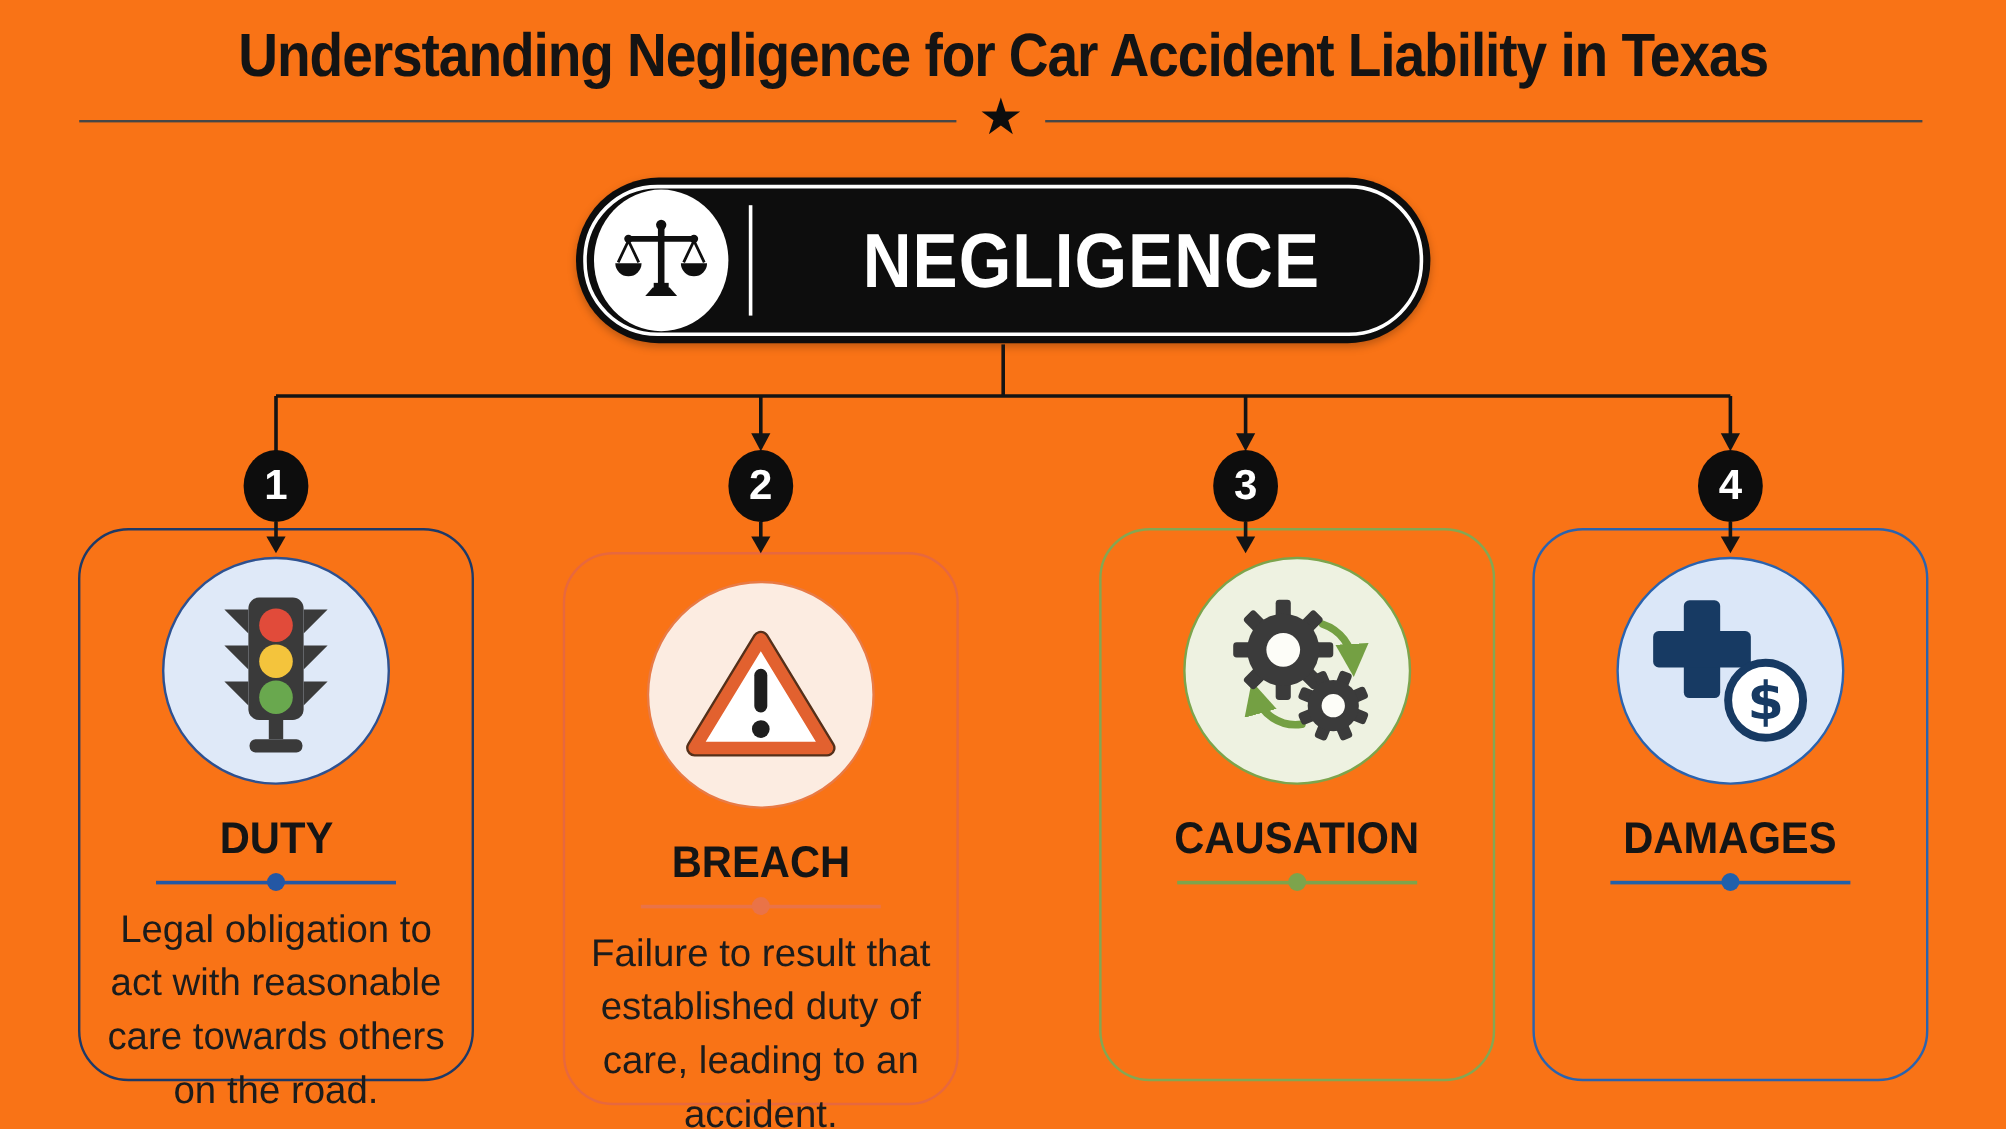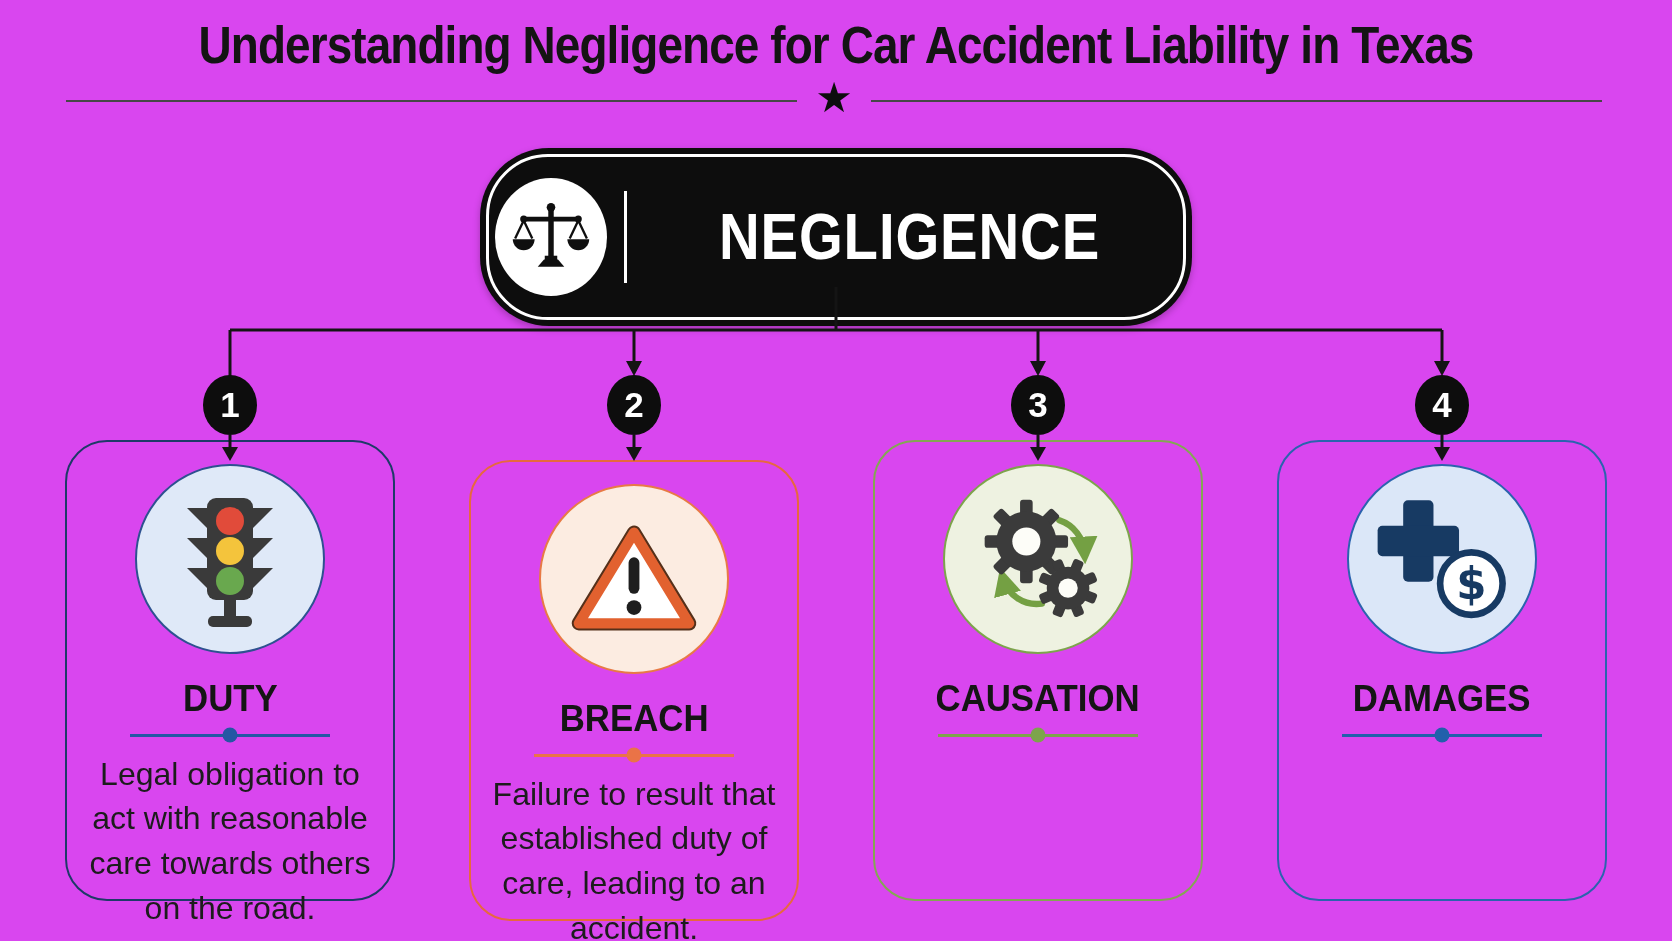--- a/index.html
+++ b/index.html
@@ -15,21 +15,21 @@
     color:#141414;transform:scaleX(.9);margin:0;white-space:nowrap;
   }
   
   .divider{position:absolute;top:88px;left:66px;right:70px;height:26px;
     display:flex;align-items:center;gap:18px;}
   .divider .rule{flex:1;height:2.5px;background:#474747;}
   .divider .star{font-size:42px;line-height:1;color:#0d0d0d;margin-top:-6px;}
   
   .pill{
     position:absolute;top:148px;left:50%;transform:translateX(-50%);
-    width:712px;height:178px;border-radius:69px;background:#0d0d0d;
+    width:712px;height:138px;border-radius:69px;background:#0d0d0d;
     display:flex;align-items:center;box-shadow:0 3px 7px rgba(0,0,0,.25);
   }
   .pill-ring{position:absolute;inset:6px;border:3px solid #fff;border-radius:62px;pointer-events:none;}
   .pill-emblem{
     width:112px;height:118px;border-radius:50%;background:#fff;margin-left:15px;
     display:flex;align-items:center;justify-content:center;flex:none;
   }
   .pill-sep{width:3px;height:92px;background:#fff;margin-left:17px;flex:none;}
   .pill-label{
     flex:1;text-align:center;color:#fff;font-size:64px;font-weight:700;
@@ -64,21 +64,21 @@
     width:15px;height:15px;border-radius:50%;background:var(--line,#333);
   }
   .card-desc{
     margin:15px 0 0;padding:0 14px;font-size:32px;line-height:1.4;
     color:#1c1c1c;text-align:center;font-weight:400;
   }
 </style>
 </head>
 <body>
 
-<div class="stage" style="background: #d946ef;">
+<div class="stage" style="background: #f97316;">
 
   <h1 class="page-title">Understanding Negligence for Car Accident Liability in Texas</h1>
 
   <div class="divider">
     <span class="rule"></span>
     <span class="star">★</span>
     <span class="rule"></span>
   </div>
 
   <div class="pill" style="background: rgb(13, 13, 13);">
@@ -170,21 +170,21 @@
         <circle cx="66" cy="88" r="7.5" fill="#1e1e1e"></circle>
       </svg>
     </div>
     <div class="card-title">BREACH</div>
     <div class="accent-line">
         <span class="dot"></span>
       </div>
     <p class="card-desc">Failure to result that established duty of care, leading to an accident.</p>
   </div>
 
-  <div class="card" style="left: 873px; align-items: center; --accent: #84a753; --line: #7da44c; --circle-bg: #eef2e1; --circle-border: #7da44c;">
+  <div class="card" style="left: 916px; align-items: center; --accent: #84a753; --line: #7da44c; --circle-bg: #eef2e1; --circle-border: #7da44c;">
     <div class="icon-circle">
       <svg width="136" height="128" viewBox="0 0 140 132">
         <defs>
           <marker id="ah" viewBox="0 0 10 10" refX="6" refY="5" markerWidth="4.4" markerHeight="4.4" orient="auto-start-reverse">
             <path d="M0 0 L10 5 L0 10 Z" fill="#74a043"></path>
           </marker>
         </defs>
         <g stroke="#74a043" stroke-width="6.5" fill="none" stroke-linecap="round">
           <path d="M92 26 A 38 38 0 0 1 118 60" marker-end="url(#ah)"></path>
           <path d="M74 112 A 36 36 0 0 1 34 86" marker-end="url(#ah)"></path>

